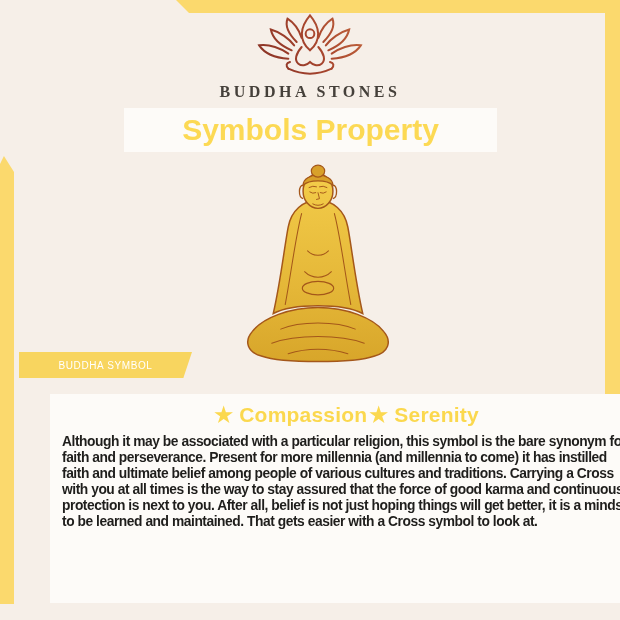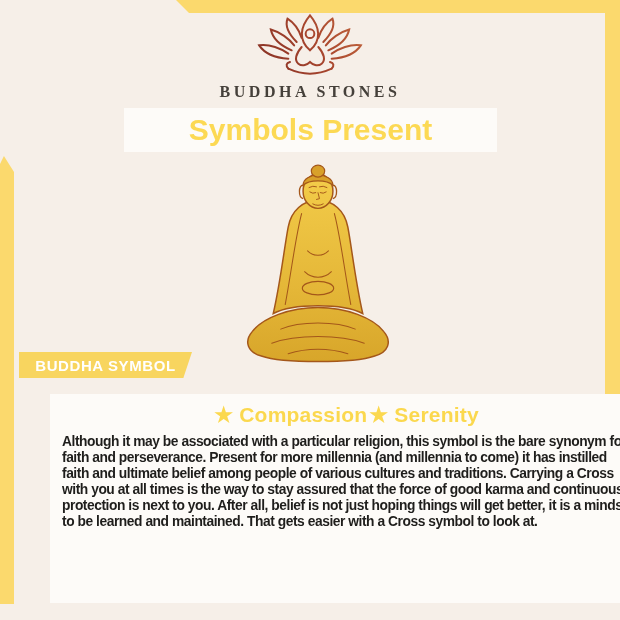--- a/index.html
+++ b/index.html
@@ -34,21 +34,21 @@
   }
   
   .buddha{position:absolute;left:236px;top:161px;width:164px;height:217px;}
   .buddha svg{width:100%;height:100%;}
   
   .tag{
     position:absolute;left:19px;top:352px;width:173px;height:26px;
     background:#f8d55f;clip-path:polygon(0 0,100% 0,95% 100%,0 100%);
     display:flex;align-items:center;justify-content:center;
   }
-  .tag span{color:#ffffff;font-size:15px;font-weight:700;letter-spacing:0.6px;}
+  .tag span{color:#ffffff;font-size:10px;font-weight:400;letter-spacing:0.6px;}
   
   .card{
     position:absolute;left:14px;top:394px;width:593px;height:209px;
     background:#fdfbf8;overflow:hidden;margin-left:36px;
   }
   .card-heading{
     margin-top:9px;text-align:center;font-size:21px;font-weight:800;
     color:#fbd84e;letter-spacing:0.2px;
   }
   .card-heading .h-star{display:inline-block;}
@@ -96,21 +96,21 @@
 
         <path d="M96 36 C106 26 110 16 107 8 C99 13 93 22 90 31"></path>
         <path d="M102 46 C116 40 125 31 127 21 C116 24 105 32 99 40"></path>
         <path d="M106 56 C122 55 135 49 141 40 C129 38 114 44 106 50"></path>
       </g>
     </svg>
     <div class="brand-name">BUDDHA STONES</div>
   </div>
 
   <div class="title-banner">
-    <span>Symbols Present</span>
+    <span>Symbols Property</span>
   </div>
 
   <div class="buddha">
     <svg viewBox="0 0 220 290">
       <defs>
         <linearGradient id="gold" x1="0" y1="0" x2="0" y2="290" gradientUnits="userSpaceOnUse">
           <stop offset="0" stop-color="#f5cf4c"></stop>
           <stop offset="0.6" stop-color="#e4b637"></stop>
           <stop offset="1" stop-color="#d5a227"></stop>
         </linearGradient>

